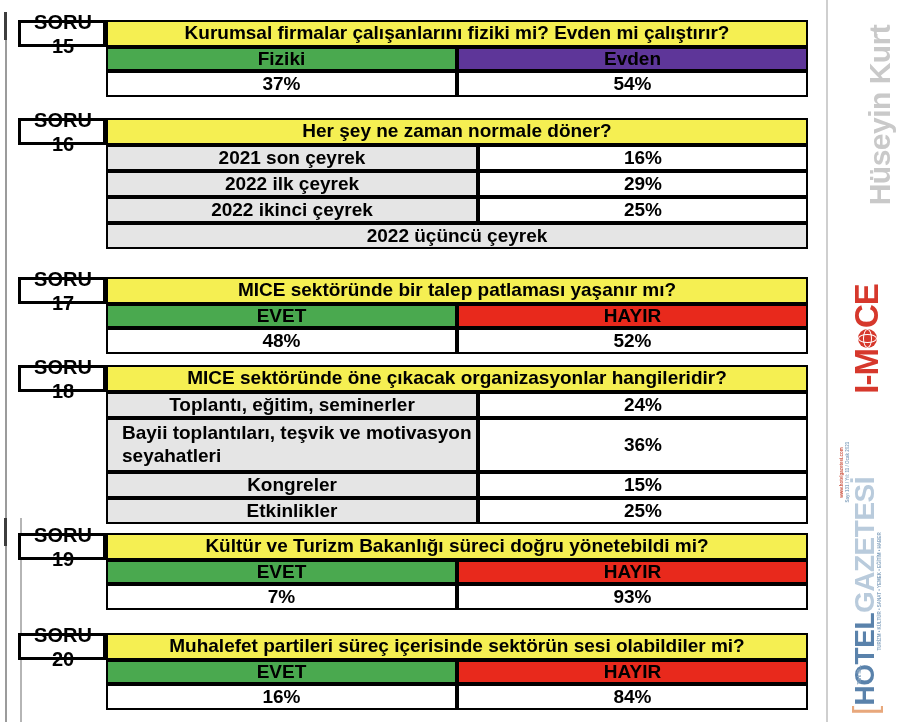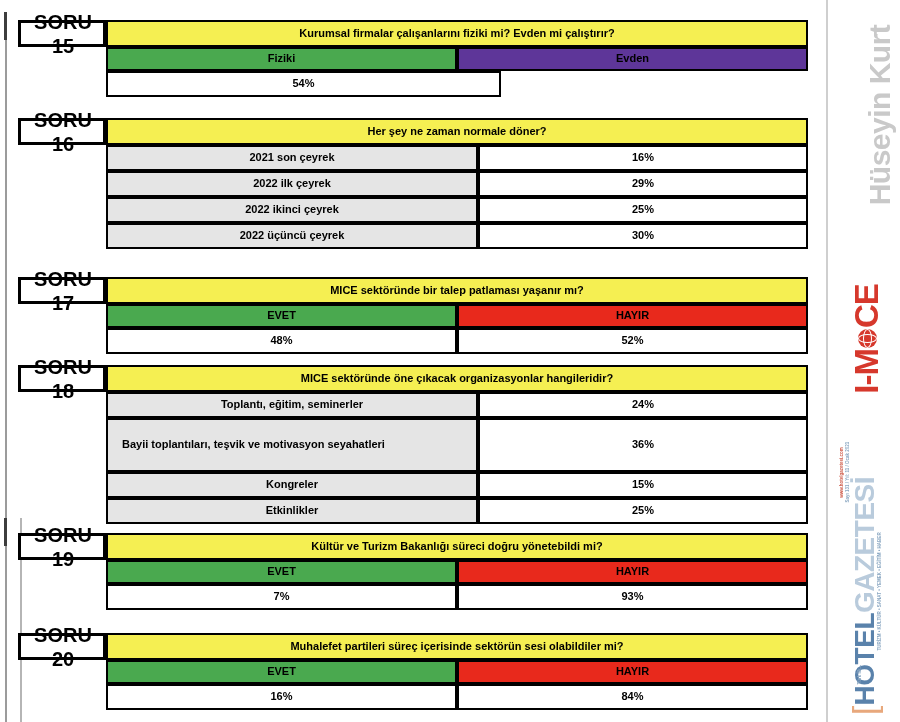--- a/index.html
+++ b/index.html
@@ -43,21 +43,21 @@
     width: 100%;
   }
 
   .cell {
     box-sizing: border-box;
     border: 2px solid #000000;
     display: flex;
     align-items: center;
     justify-content: center;
     text-align: center;
-    font-size: 11px;
+    font-size: 19px;
     font-weight: bold;
     color: #000000;
     line-height: 1.2;
     padding: 2px 4px;
   }
 
   .label-cell {
     width: 88px;
     min-width: 88px;
     height: 27px;
@@ -236,20 +236,21 @@
       <div class="cell label-cell">SORU 15</div>
       <div class="cell question-cell">Kurumsal firmalar çalışanlarını fiziki mi? Evden mi çalıştırır?</div>
     </div>
     <div class="row">
       <div class="label-spacer"></div>
       <div class="cell half opt-green">Fiziki</div>
       <div class="cell half opt-purple">Evden</div>
     </div>
     <div class="row value-row">
       <div class="label-spacer"></div>
+      <div class="cell half opt-white">37%</div>
       <div class="cell half opt-white">54%</div>
     </div>
   </div>
 
   <div class="block" style="top:118px;">
     <div class="row">
       <div class="cell label-cell">SORU 16</div>
       <div class="cell question-cell">Her şey ne zaman normale döner?</div>
     </div>
     <div class="row list-row">
@@ -263,21 +264,20 @@
       <div class="cell list-value">29%</div>
     </div>
     <div class="row list-row">
       <div class="label-spacer"></div>
       <div class="cell list-label">2022 ikinci çeyrek</div>
       <div class="cell list-value">25%</div>
     </div>
     <div class="row list-row">
       <div class="label-spacer"></div>
       <div class="cell list-label">2022 üçüncü çeyrek</div>
-      <div class="cell list-value">30%</div>
     </div>
   </div>
 
   <div class="block" style="top:277px;">
     <div class="row">
       <div class="cell label-cell">SORU 17</div>
       <div class="cell question-cell">MICE sektöründe bir talep patlaması yaşanır mı?</div>
     </div>
     <div class="row">
       <div class="label-spacer"></div>

